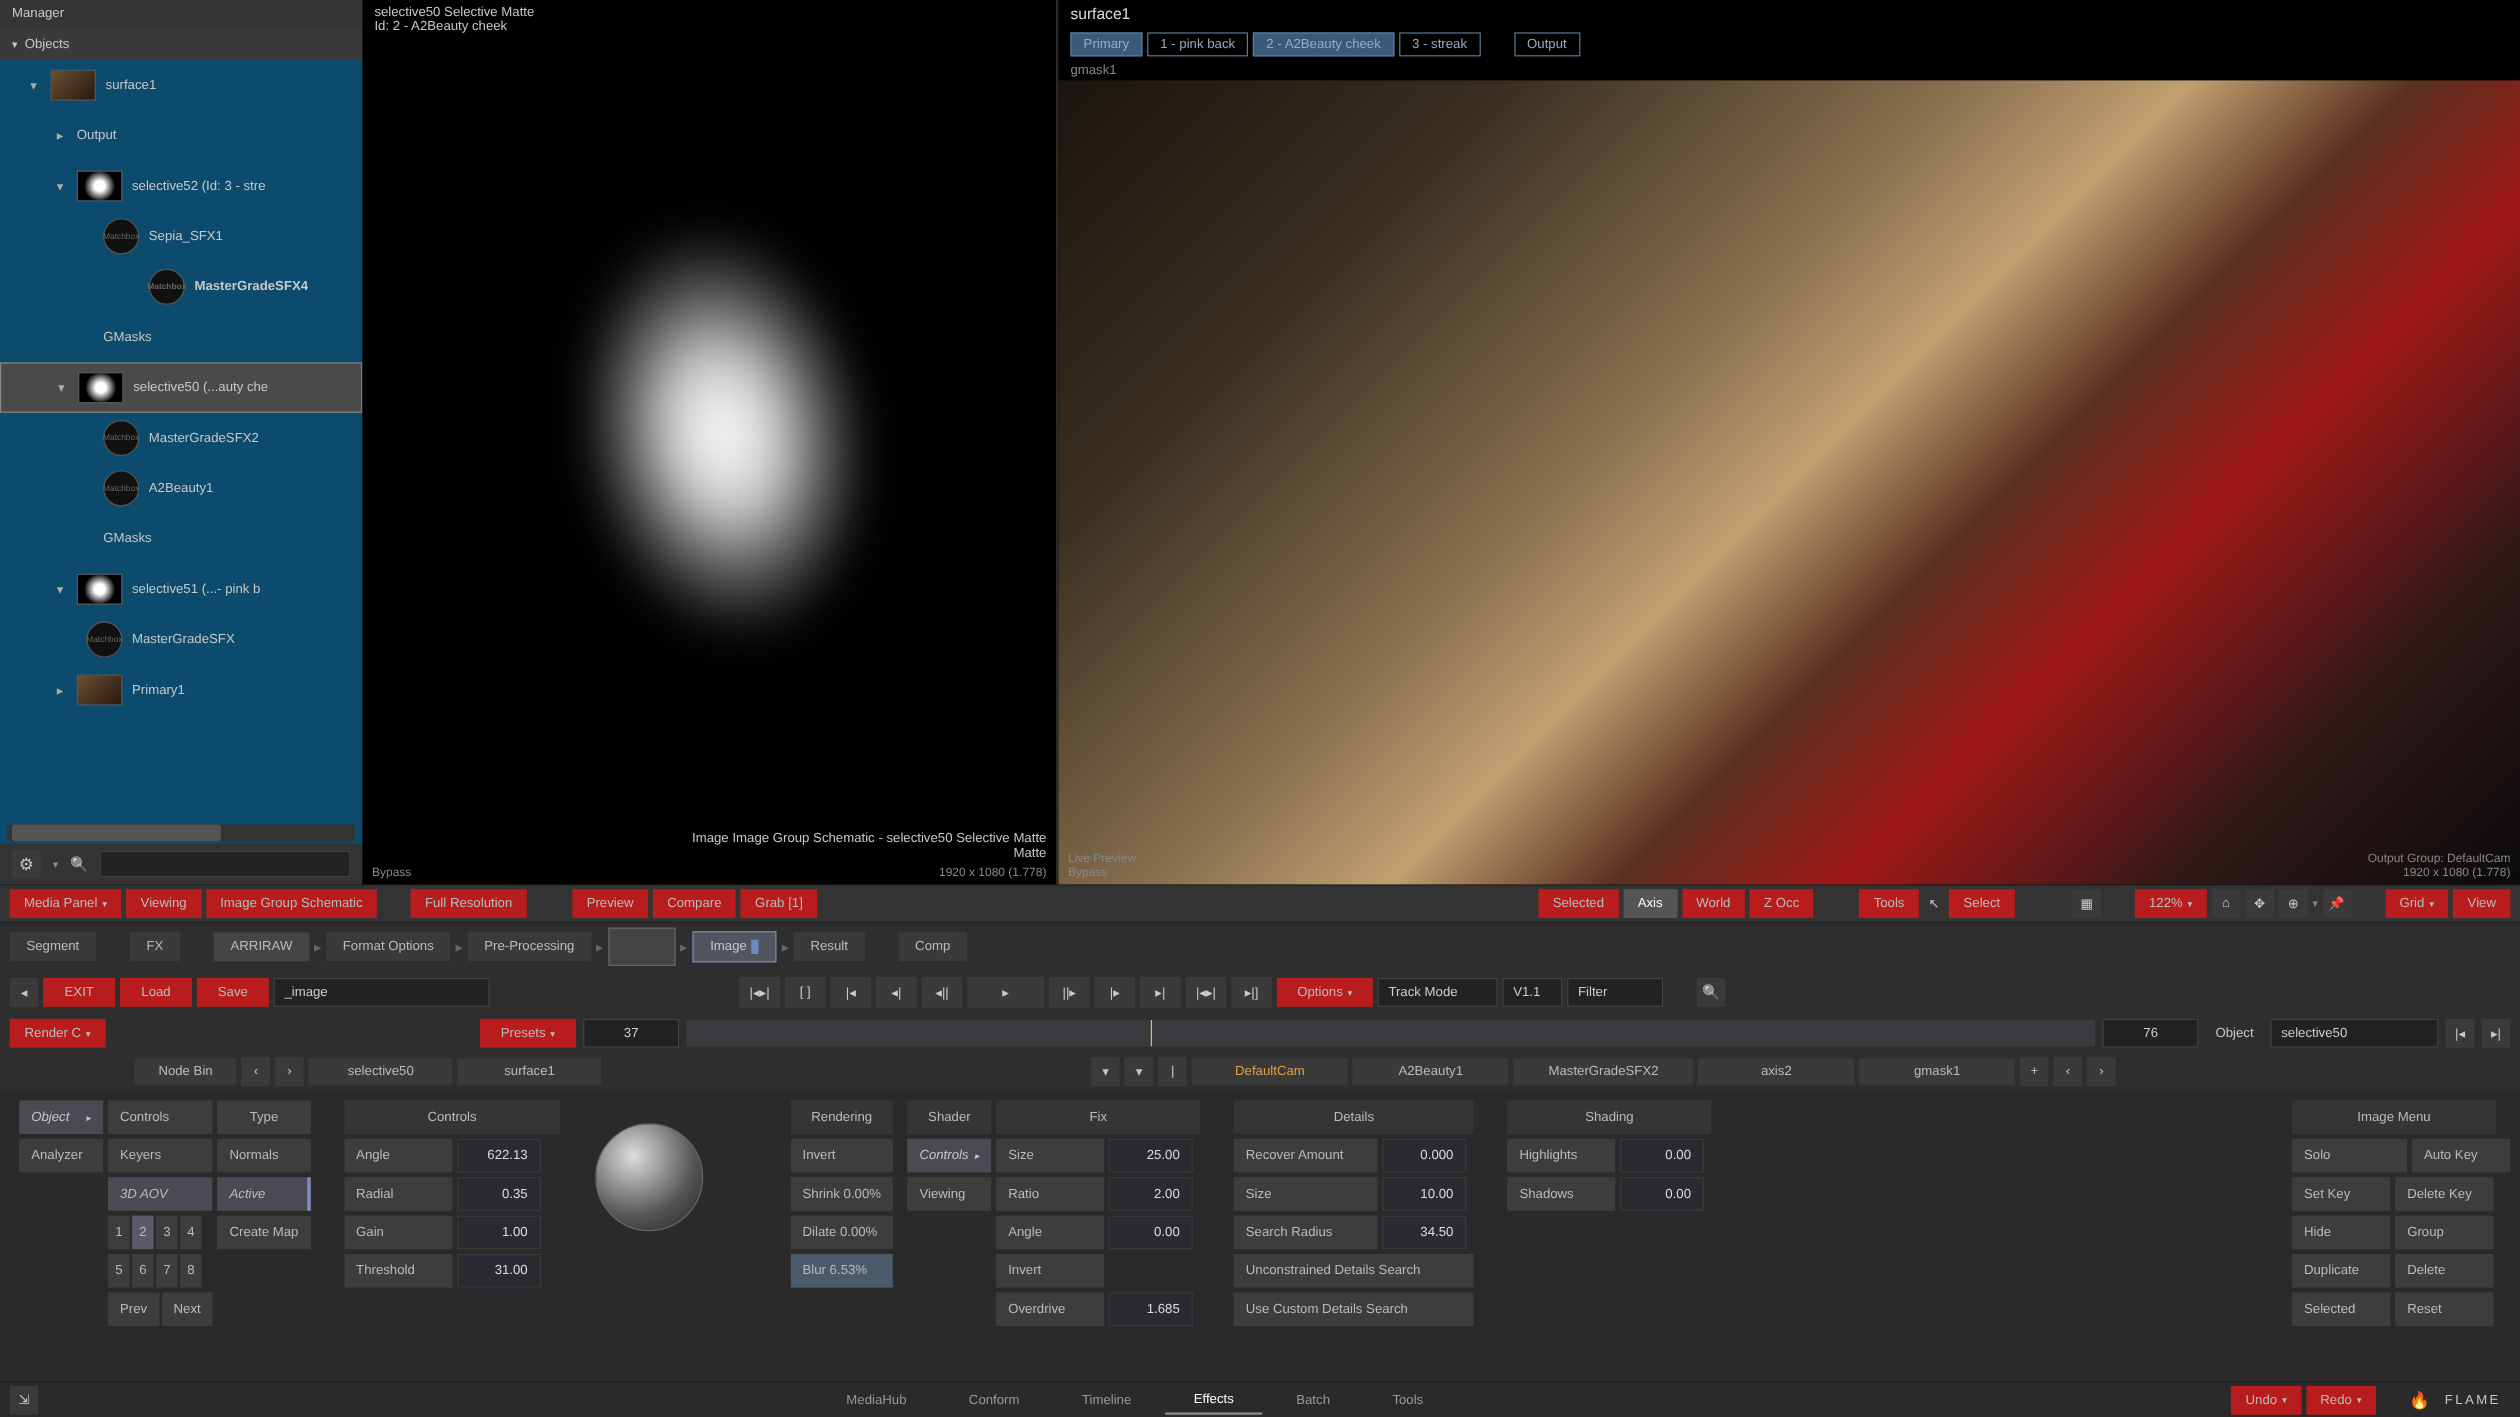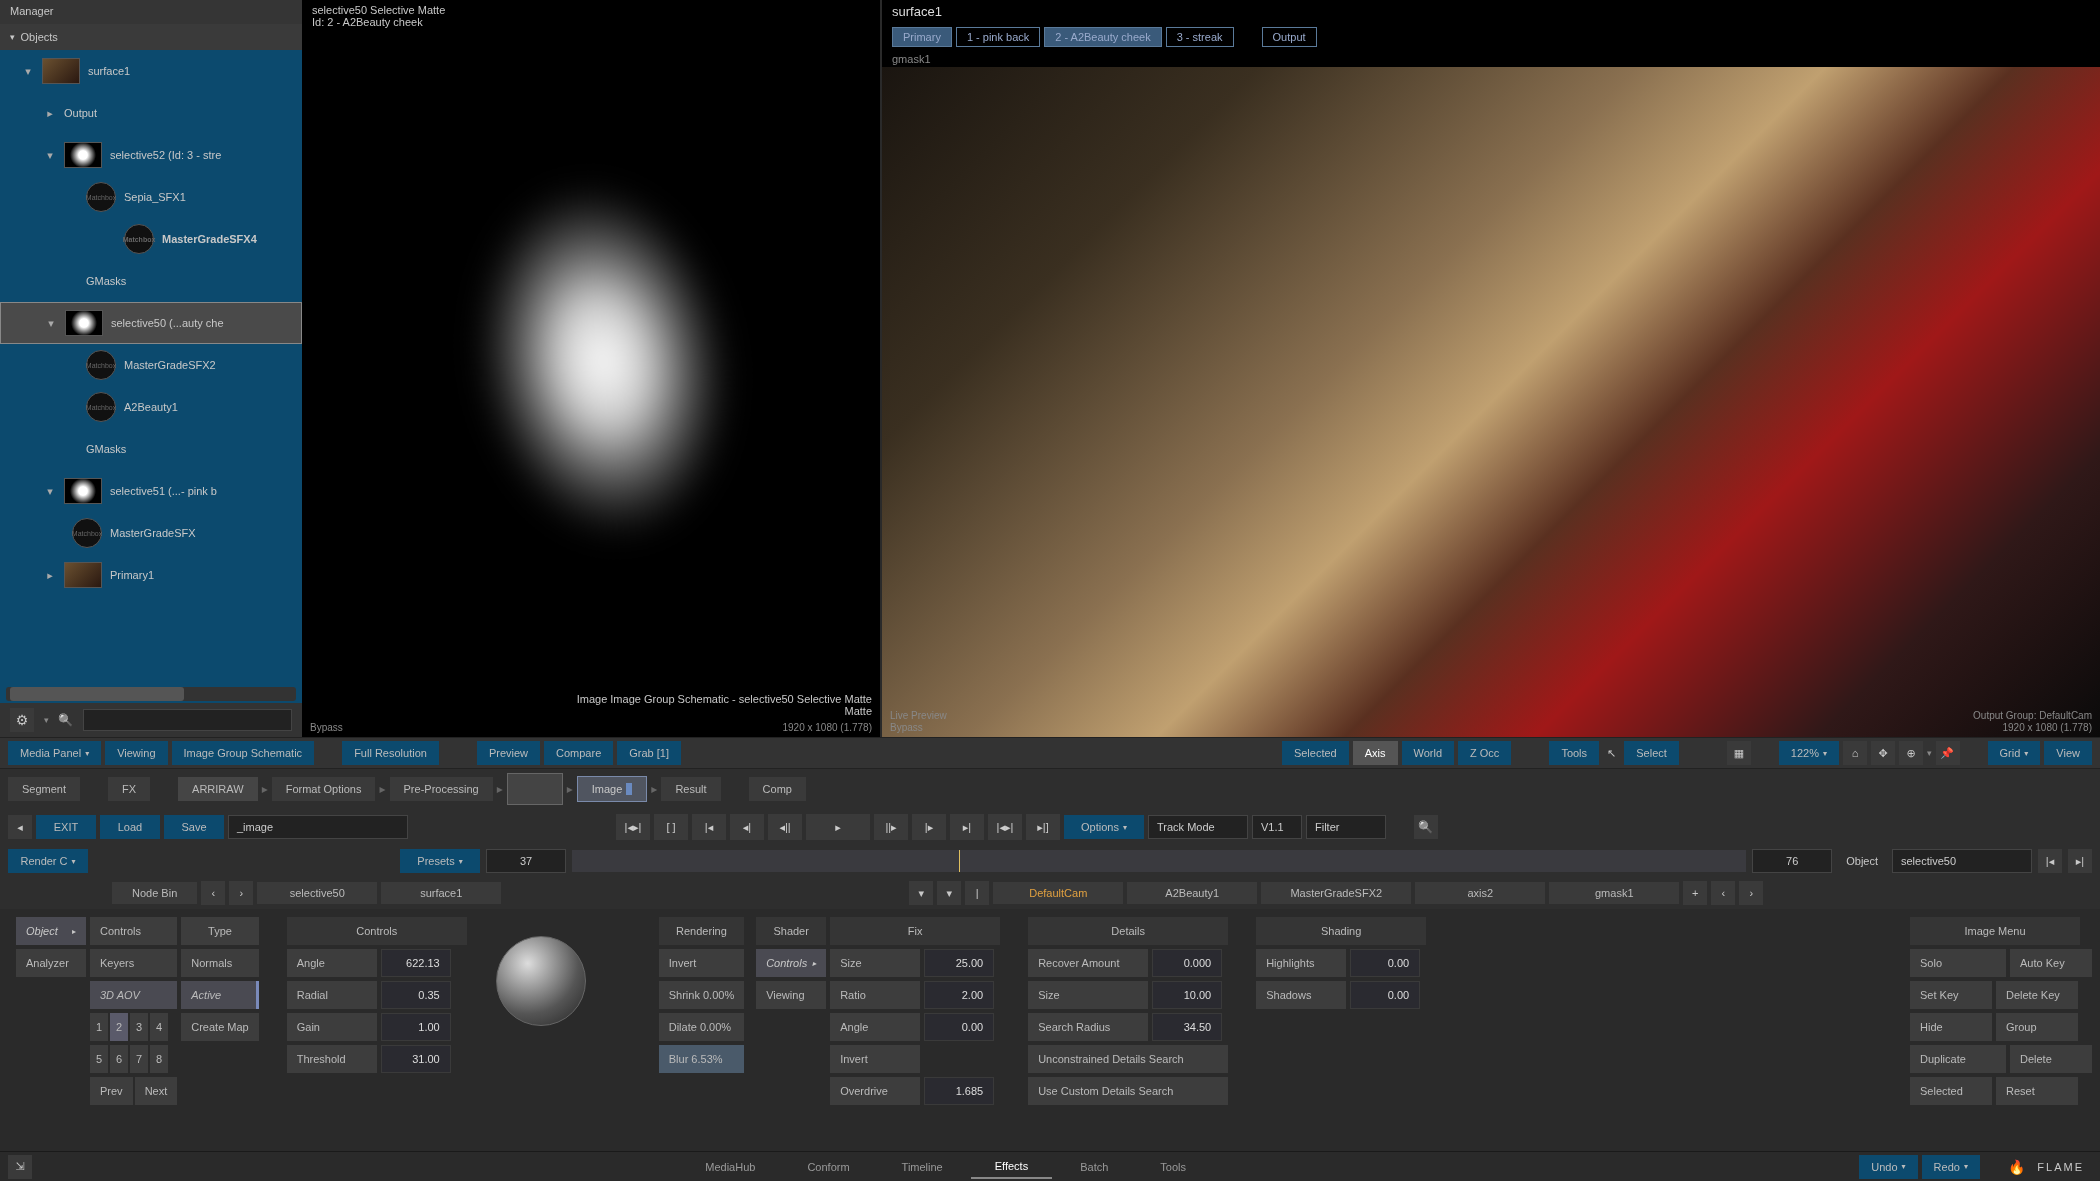--- a/index.html
+++ b/index.html
@@ -28,21 +28,21 @@
 .vp-tab{padding:3px 10px;border:1px solid #5a7a9a;color:#9ac;font-size:11px}
 .vp-tab.active{background:#3a5a7a}
 .vp-sub{padding:2px 10px;color:#888;font-size:11px}
 .vp-canvas{flex:1;display:flex;align-items:center;justify-content:center;position:relative}
 .matte-blob{width:320px;height:420px;background:radial-gradient(ellipse 140px 200px at 55% 45%,#fff 0%,#ccc 30%,#666 55%,#222 75%,#000 90%);border-radius:50% 40% 50% 30%;filter:blur(15px);transform:rotate(-10deg)}
 .photo{width:100%;height:100%;background:linear-gradient(135deg,#1a1510 0%,#3a2f20 20%,#8a7050 40%,#c0a070 50%,#5a3020 60%,#a01818 70%,#301818 85%,#0a0a0a 100%);position:relative}
 .vp-footer{position:absolute;bottom:2px;font-size:10px;color:#888;padding:2px 8px}
 .vp-footer.left{left:0}
 .vp-footer.right{right:0;text-align:right}
 .toolbar{height:32px;background:#333;display:flex;align-items:center;gap:4px;padding:0 8px;border-top:1px solid #222;border-bottom:1px solid #222}
-.btn{background:#0c4a6e;padding:5px 12px;border:none;color:#bbb;cursor:pointer;height:24px;display:flex;align-items:center;justify-content:center}
+.btn{background:#b91c1c;padding:5px 12px;border:none;color:#bbb;cursor:pointer;height:24px;display:flex;align-items:center;justify-content:center}
 .btn.active{background:#555;color:#fff}
 .btn.dd::after{content:'▾';margin-left:4px;font-size:8px}
 .spacer{flex:1}
 .pipeline-row{height:40px;background:#2e2e2e;display:flex;align-items:center;gap:4px;padding:0 8px}
 .pipe-node{background:#3a3a3a;padding:6px 14px;color:#bbb;position:relative}
 .pipe-node.img{width:56px;height:32px;padding:0;background:#444;border:1px solid #666}
 .pipe-arrow{color:#666;font-size:12px}
 .transport-row{height:36px;background:#2e2e2e;display:flex;align-items:center;gap:4px;padding:0 8px}
 .transport-btn{width:34px;height:26px;background:#3a3a3a;display:flex;align-items:center;justify-content:center;color:#ccc;cursor:pointer}
 .transport-btn.wide{width:64px}
@@ -442,21 +442,21 @@
         </div>
       <div style="display:flex;gap:4px">
           <div class="param-btn" style="width:82px">Set Key</div>
           <div class="param-btn" style="width:82px">Delete Key</div>
         </div>
       <div style="display:flex;gap:4px">
           <div class="param-btn" style="width:82px">Hide</div>
           <div class="param-btn" style="width:82px">Group</div>
         </div>
       <div style="display:flex;gap:4px">
-          <div class="param-btn" style="width:96px">Duplicate</div>
+          <div class="param-btn" style="width:82px">Duplicate</div>
           <div class="param-btn" style="width:82px">Delete</div>
         </div>
       <div style="display:flex;gap:4px">
           <div class="param-btn" style="width:82px">Selected</div>
           <div class="param-btn" style="width:82px">Reset</div>
         </div>
     </div>
   </div>
 
   <div class="bottom-bar">

